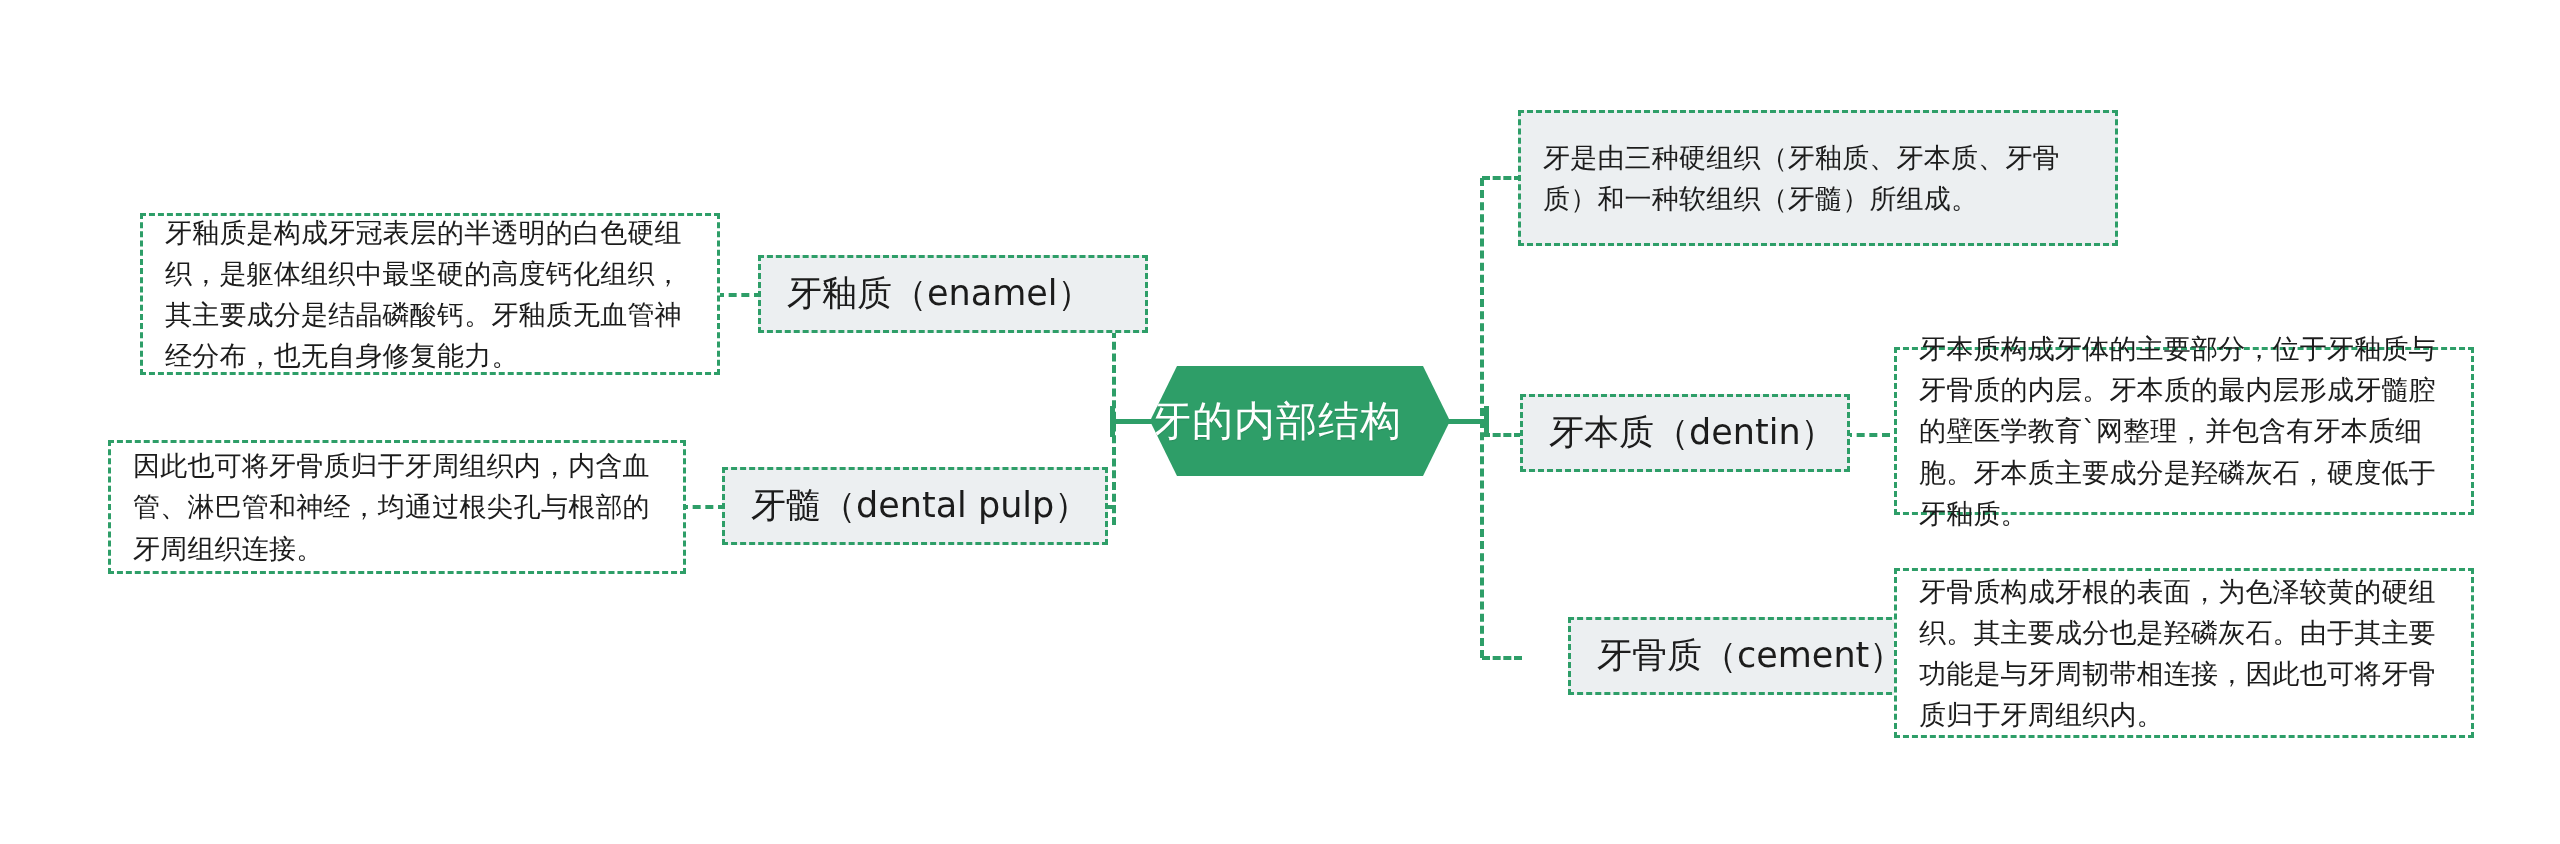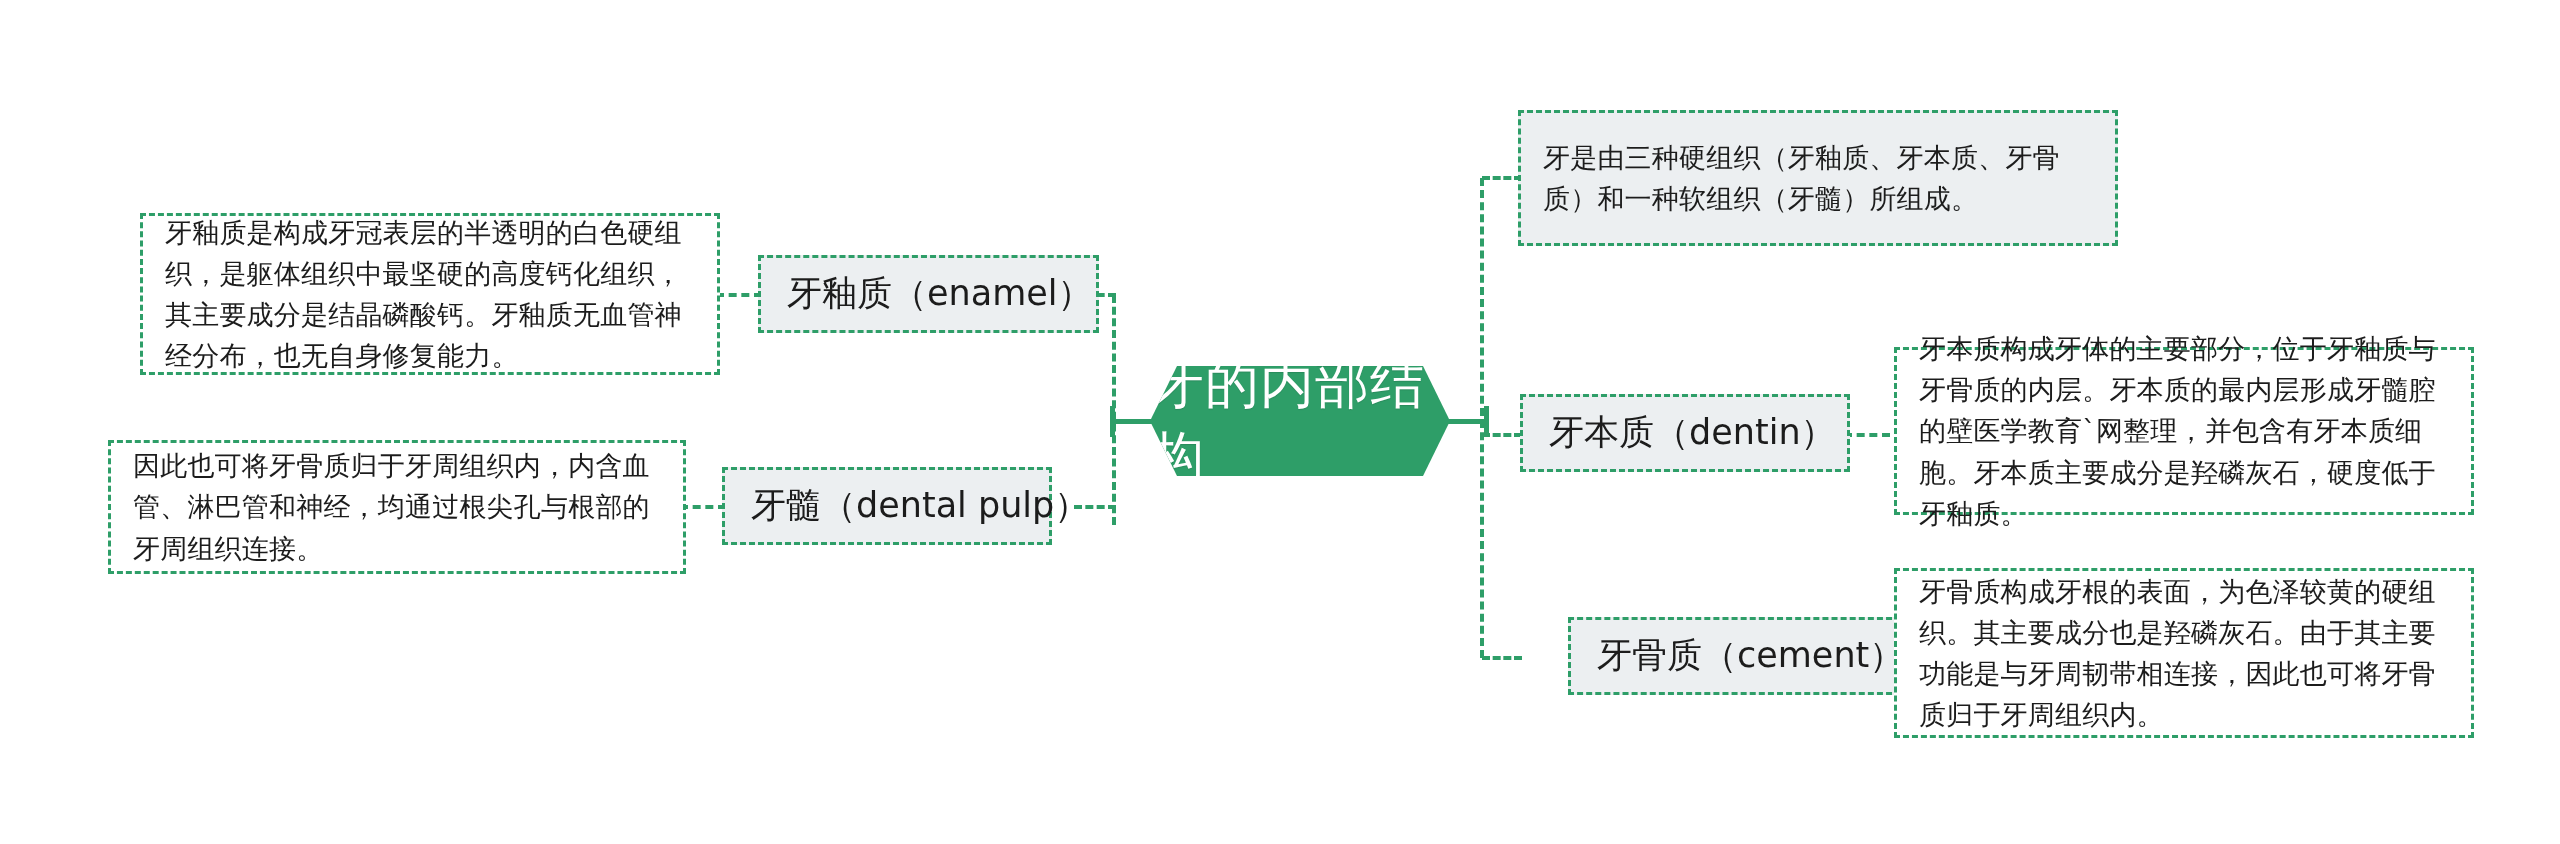--- a/index.html
+++ b/index.html
@@ -60,23 +60,23 @@
   #root-node {
     position: absolute;
     left: 1150px;
     top: 366px;
     width: 300px;
     height: 110px;
     background: #2e9e68;
     clip-path: polygon(0% 50%, 9% 0%, 91% 0%, 100% 50%, 91% 100%, 9% 100%);
     display: flex;
     align-items: center;
-    justify-content: flex-end;
+    justify-content: flex-start;
     color: #ffffff;
-    font-size: 54px;
+    font-size: 41px;
     letter-spacing: 1px;
     text-shadow: 0 1px 1px rgba(0,0,0,0.12);
   }
 
   
   .spine {
     position: absolute;
     border-left: 4px dashed #2e9e68;
     width: 0;
   }
@@ -119,29 +119,29 @@
   <div class="stub" style="left:1856px; top:656px; width:46px;"></div>
 
   <div id="root-node">
     <span>牙的内部结构</span>
   </div>
 
   <div class="node desc-node white" style="left:140px; top:213px; width:580px; height:162px;justify-content:flex-end;">
     <span class="txt">牙釉质是构成牙冠表层的半透明的白色硬组织，是躯体组织中最坚硬的高度钙化组织，其主要成分是结晶磷酸钙。牙釉质无血管神经分布，也无自身修复能力。</span>
   </div>
 
-  <div class="node label-node" style="left:758px; top:255px; width:341px; height:78px;">
+  <div class="node label-node" style="left:758px; top:255px; width:390px; height:78px;">
     <span>牙釉质（enamel）</span>
   </div>
 
   <div class="node desc-node white" style="left:108px; top:440px; width:578px; height:134px;">
     <span class="txt">因此也可将牙骨质归于牙周组织内，内含血管、淋巴管和神经，均通过根尖孔与根部的牙周组织连接。</span>
   </div>
 
-  <div class="node label-node" style="left:722px; top:467px; width:330px; height:78px;">
+  <div class="node label-node" style="left:722px; top:467px; width:386px; height:78px;">
     <span>牙髓（dental pulp）</span>
   </div>
 
   <div class="node desc-node" style="left:1518px; top:110px; width:600px; height:136px;">
     <span class="txt">牙是由三种硬组织（牙釉质、牙本质、牙骨质）和一种软组织（牙髓）所组成。</span>
   </div>
 
   <div class="node label-node" style="left:1520px; top:394px; width:330px; height:78px;">
     <span>牙本质（dentin）</span>
   </div>

